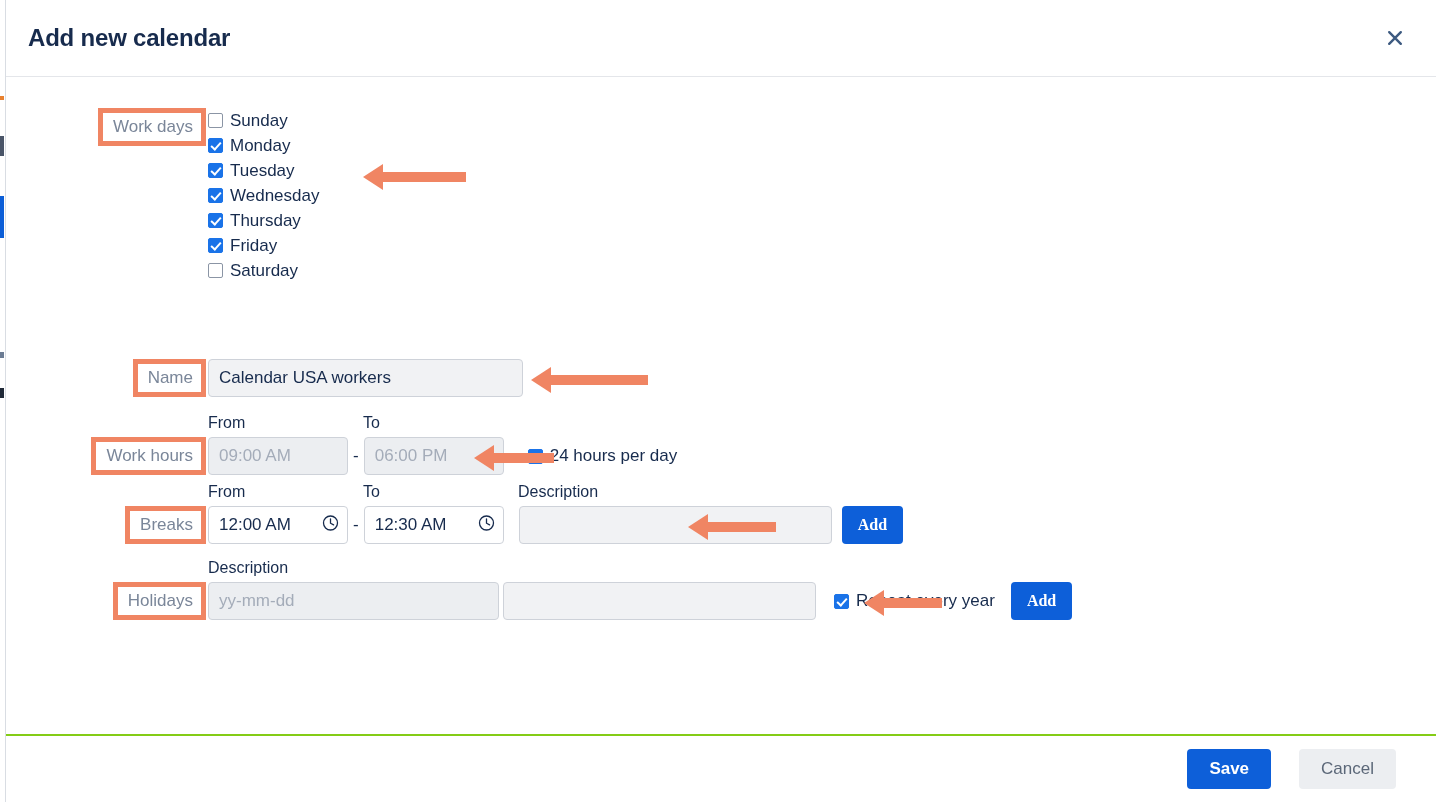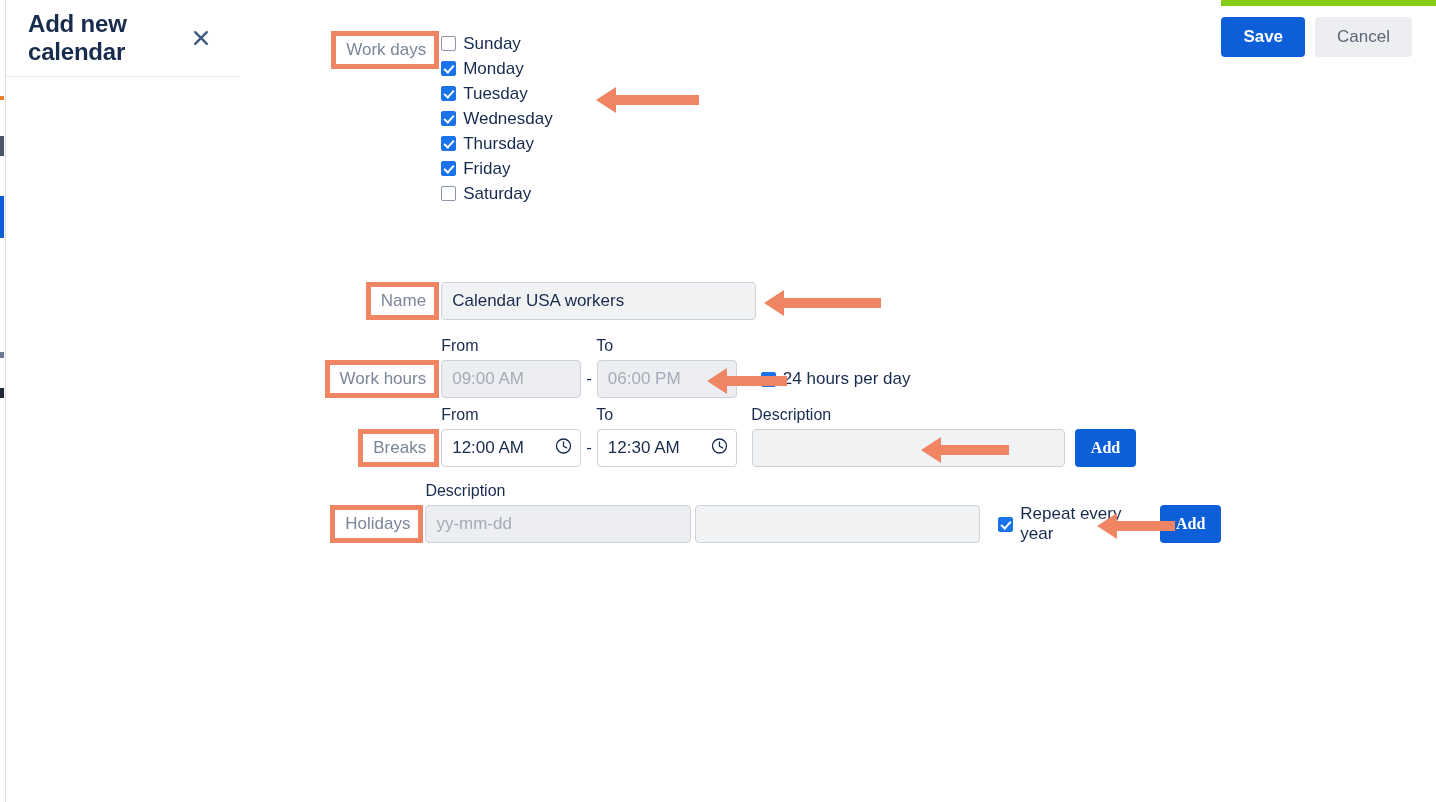--- a/index.html
+++ b/index.html
@@ -33,21 +33,21 @@
   .page-edge-accent.a4 { top: 352px; height: 6px;  background:#6b7b93; }
   .page-edge-accent.a5 { top: 388px; height: 10px; background:#1f2937; }
 
   .modal {
     position: absolute;
     left: 6px; top: 0;
     width: 1430px;
     height: 802px;
     background: #ffffff;
     display: flex;
-    flex-direction: row;
+    flex-direction: column;
   }
 
   
   .modal-header {
     height: 77px;
     min-height: 77px;
     border-bottom: 1px solid #e4e6ea;
     display: flex;
     align-items: center;
     justify-content: space-between;
@@ -208,26 +208,26 @@
     height: 38px;
     padding: 0 16px;
     cursor: pointer;
     font-family: Liberation Serif, serif;
   }
 
   
   .modal-footer {
     height: 68px;
     min-height: 68px;
-    border-top: 6px solid #84cc16;
+    border-top: 2px solid #84cc16;
     display: flex;
     align-items: center;
     justify-content: flex-end;
-    gap: 10px;
-    padding-right: 24px;
+    gap: 28px;
+    padding-right: 40px;
   }
   .btn-save {
     background: #0d5fd9;
     color: #fff;
     font-size: 17px;
     font-weight: 700;
     border: none;
     border-radius: 4px;
     height: 40px;
     padding: 0 22px;

